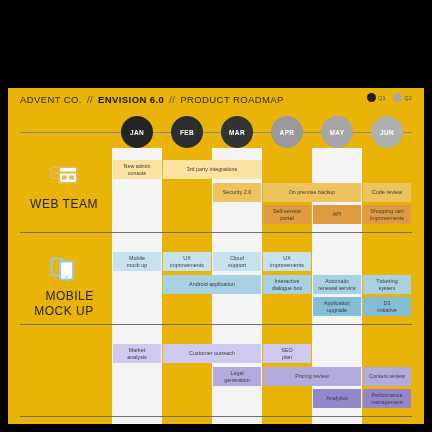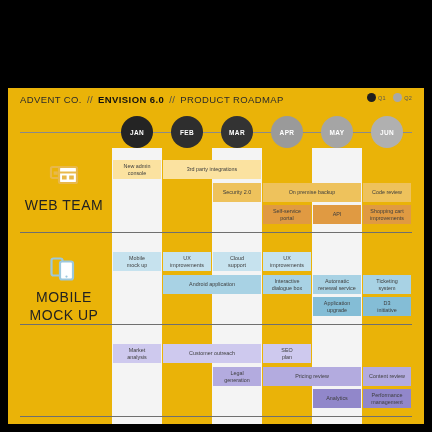--- a/index.html
+++ b/index.html
@@ -58,21 +58,21 @@
   .lane-divider {
     position: absolute; left: 12px; width: 392px; height: 1px;
     background: #6f6f6f;
   }
   .lane-label {
     position: absolute; left: 8px; width: 96px;
     display: flex; flex-direction: column; align-items: center;
     gap: 5px;
   }
   .lane-title {
-    font-size: 14px; color: #222; text-align: center;
+    font-size: 12px; color: #222; text-align: right;
     letter-spacing: .5px; line-height: 1.25; white-space: pre-line;
   }
   .lane-icon { display: block; }
 
   .bar {
     position: absolute; height: 19px;
     display: flex; align-items: center; justify-content: center;
     text-align: center; line-height: 1.15;
     font-size: 5.4px; color: #3d3d3d;
     padding: 0 2px; overflow: hidden; white-space: pre-line;

